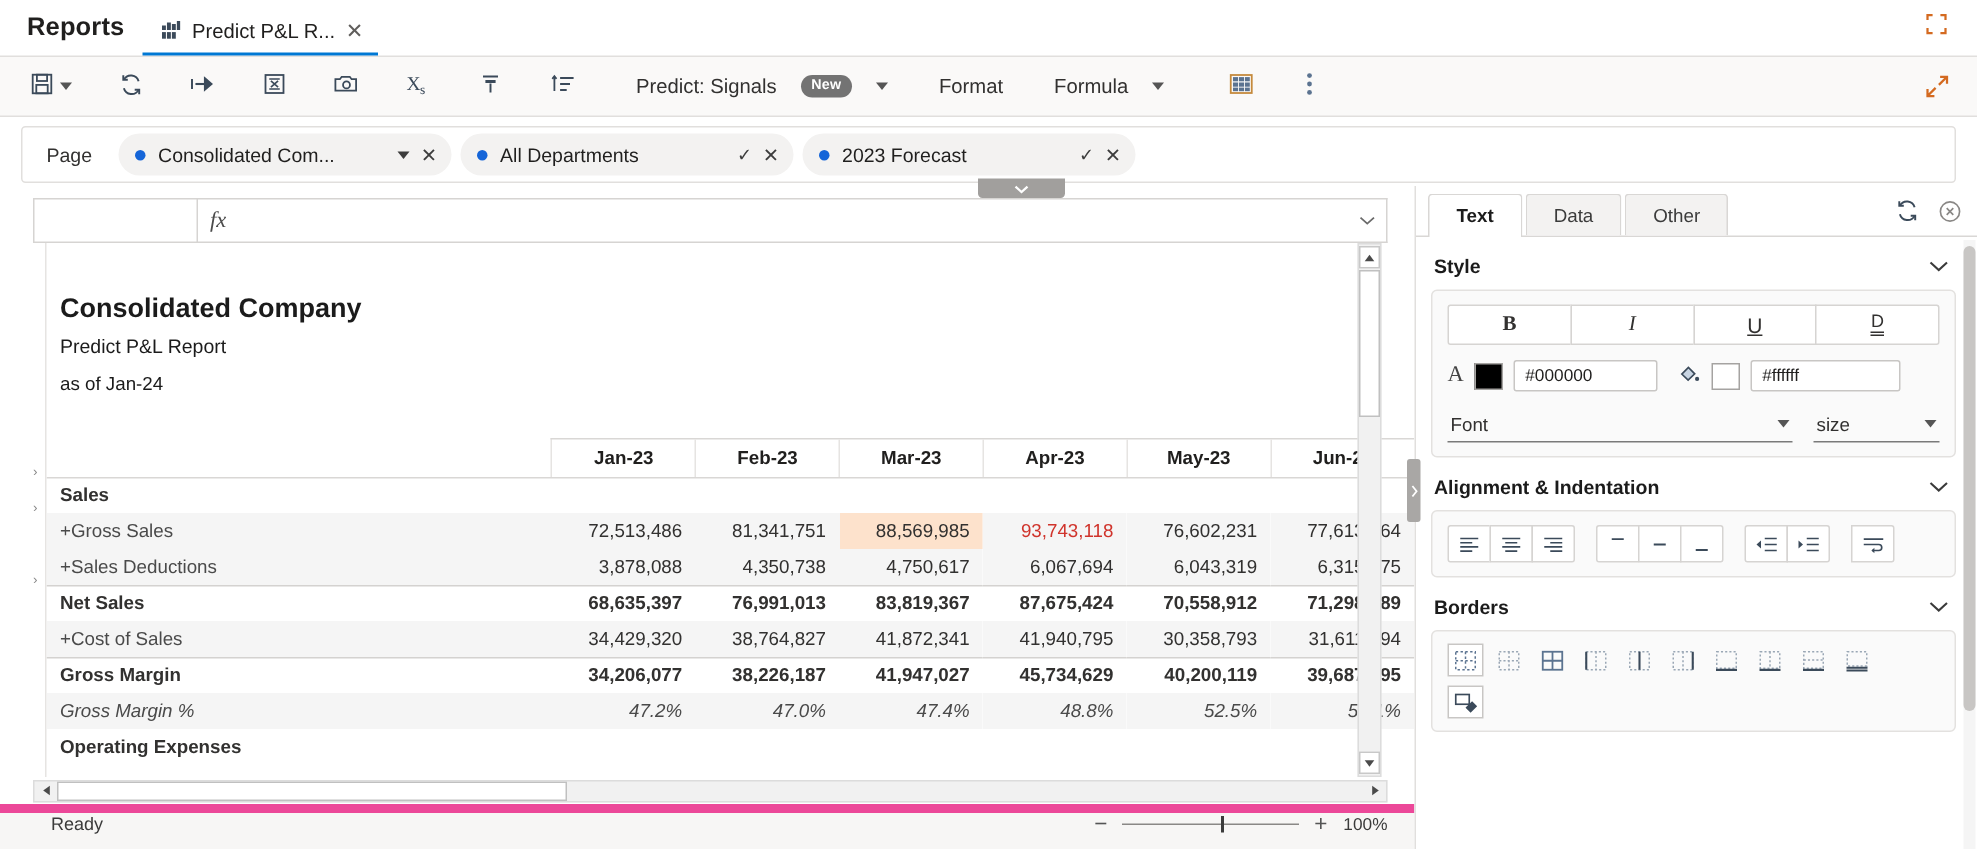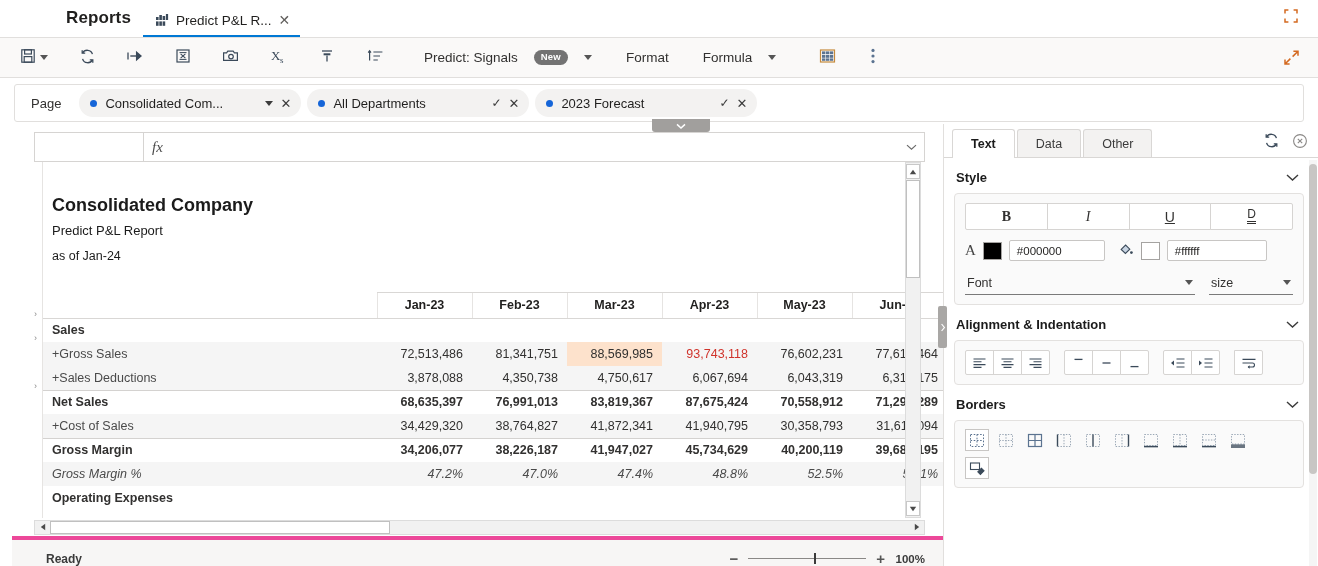--- a/index.html
+++ b/index.html
@@ -8,21 +8,21 @@
     font-family: "Liberation Sans", sans-serif;
     font-size: 13px;
     color:#323130;
     background:#ffffff;
   }
   .app { width:1318px; height:566px; position:relative; display:flex; flex-direction:column; background:#fff; }
 
   
   .titlebar {
     height:38px; flex:0 0 38px; display:flex; align-items:flex-end;
-    background:#ffffff; border-bottom:1px solid #e1dfdd; position:relative;padding-left:48px;
+    background:#ffffff; border-bottom:1px solid #e1dfdd; position:relative;
   }
   .app-title {
     font-size:17px; font-weight:bold; color:#201f1e;
     padding:0 0 9px 18px; letter-spacing:.1px;
   }
   .tabstrip { display:flex; align-items:flex-end; height:100%; margin-left:12px; }
   .tab {
     display:flex; align-items:center; gap:7px;
     height:100%; padding:0 10px 8px 12px;
     border-bottom:2px solid #0078d4; position:relative; cursor:default;
@@ -73,21 +73,21 @@
   .chip-x { font-size:13px; line-height:1; color:#3c3c3c; }
   .chip-check { font-size:12px; line-height:1; color:#3c3c3c; }
   .collapse-handle {
     position:absolute; left:652px; top:119px; width:58px; height:13px;
     background:#a19f9d; border-radius:0 0 3px 3px; display:flex; align-items:center; justify-content:center;
     cursor:pointer; z-index:5;
   }
 
   
   .main { flex:1 1 auto; display:flex; min-height:0; position:relative; }
-  .sheetpane { width:943px; flex:0 0 943px; display:flex; flex-direction:column; min-height:0; position:relative;padding-left:12px; }
+  .sheetpane { width:943px; flex:0 0 943px; display:flex; flex-direction:column; min-height:0; position:relative; }
 
   
   .formulabar { height:30px; flex:0 0 30px; display:flex; margin:8px 0 0 0; padding-left:22px; }
   .namebox { width:110px; border:1px solid #d6d4d2; background:#fff; }
   .fxwrap { flex:1 1 auto; border:1px solid #d6d4d2; border-left:none; background:#fff; display:flex; align-items:center; padding:0 8px; margin-right:18px; position:relative; }
   .fx { font-family:"Liberation Serif", serif; font-style:italic; font-size:15px; color:#4b4b4b; }
   .fx-expand { position:absolute; right:6px; top:50%; transform:translateY(-50%); }
 
   
   .gridwrap { flex:1 1 auto; display:flex; min-height:0; margin-left:22px; position:relative; }
@@ -126,22 +126,22 @@
 
   
   .hscrollrow { flex:0 0 18px; display:flex; align-items:center; padding:0 18px 0 22px; }
   .hscroll { flex:1 1 auto; height:15px; background:#f1f1f1; border:1px solid #dcdcdc; display:flex; align-items:center; position:relative; }
   .hs-btn { width:15px; height:13px; display:flex; align-items:center; justify-content:center; cursor:pointer; font-size:8px; color:#555; }
   .hs-thumb { height:13px; width:340px; background:#fff; border:1px solid #c0c0c0; cursor:pointer; }
   .hs-sp { flex:1 1 auto; }
 
   
   .statusbar {
-    flex:0 0 30px; height:30px; display:flex; align-items:flex-end;
-    background:#f7f6f5; border-top:4px solid #ec4899; padding:0 18px 0 34px; font-size:12px; color:#3b3b3b;font-weight:bold;
+    flex:0 0 30px; height:30px; display:flex; align-items:flex-start;
+    background:#f7f6f5; border-top:6px solid #ec4899; padding:0 18px 0 34px; font-size:12px; color:#3b3b3b;
   }
   .zoomwrap { margin-left:auto; display:flex; align-items:center; gap:10px; }
   .zoom-minus, .zoom-plus { font-size:15px; color:#555; cursor:pointer; line-height:1; }
   .zoom-track { width:118px; height:1px; background:#8a8886; position:relative; }
   .zoom-knob { position:absolute; left:66px; top:-5px; width:2px; height:11px; background:#3b3b3b; cursor:pointer; }
   .zoom-val { font-size:11.5px; color:#3b3b3b; min-width:30px; text-align:right;}
   .splitter-grip {
     position:absolute; left:938px; top:182px; width:9px; height:42px; background:#a9a7a5; border-radius:2px;
     display:flex; align-items:center; justify-content:center; cursor:col-resize; z-index:4;
   }

